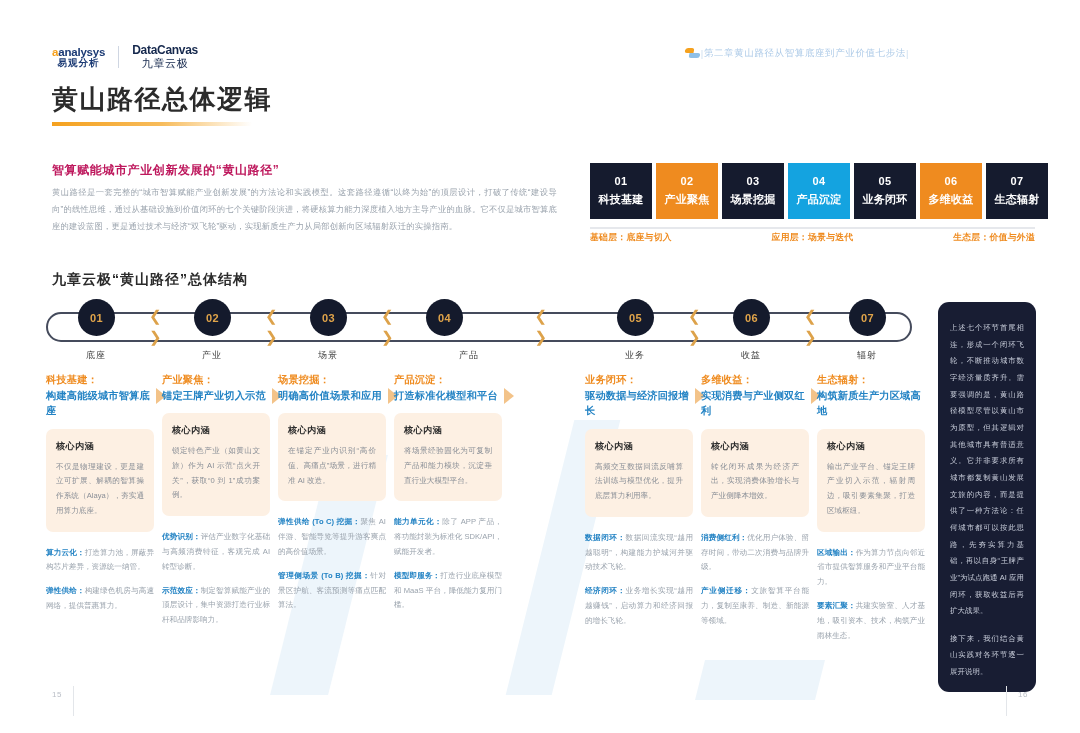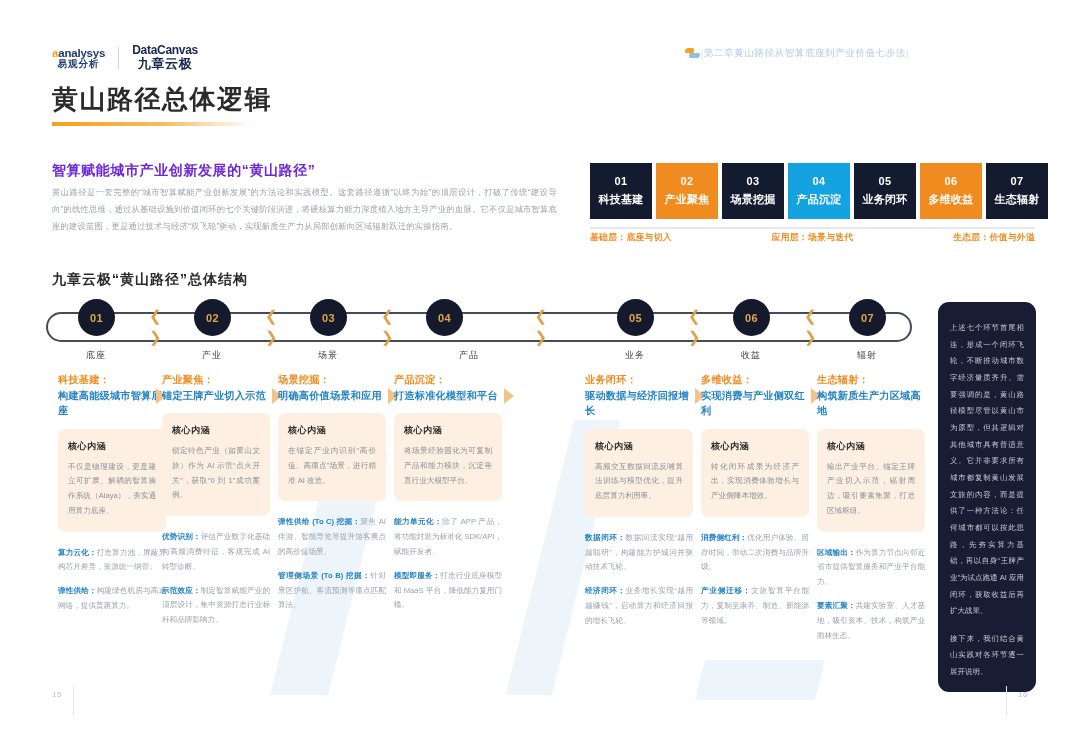--- a/index.html
+++ b/index.html
@@ -14,40 +14,40 @@
   
   .topbar { position: absolute; top: 16px; left: 0; width: 933px; height: 66px; }
   .brand { position: absolute; left: 52px; top: 28px; display: flex; align-items: center; gap: 13px; }
   .brand-left { display: flex; flex-direction: column; align-items: center; line-height: 1.08; }
   .brand-en { font-size: 11.5px; font-weight: bold; color: #1b3a74; letter-spacing: -.2px; }
   .brand-en .acc { color: #f5a11e; }
   .brand-cn { font-size: 9.5px; font-weight: bold; color: #1b3a74; letter-spacing: 1px; }
   .brand-div { width: 1px; height: 22px; background: #cfd6e2; }
   .brand-right { display: flex; flex-direction: column; align-items: center; line-height: 1.12; }
   .brand2-en { font-size: 12px; font-weight: bold; color: #15284d; letter-spacing: -.3px; }
-  .brand2-cn { font-size: 13px; font-weight: bold; color: #15284d; letter-spacing: .6px; }
+  .brand2-cn { font-size: 11px; font-weight: normal; color: #15284d; letter-spacing: .6px; }
 
   .crumb { position: absolute; right: 24px; top: 31px; display: flex; align-items: center; 
            font-size: 9.5px; color: #aecbe8; letter-spacing: .6px; white-space: nowrap; }
   .crumb .bar { color: #cfe0f0; }
   .crumb-icon { display: inline-block; width: 16px; height: 13px; position: relative; }
   .crumb-icon .s1 { position: absolute; left: 0; top: 1px; width: 9px; height: 5px;
         background: #f5a11e; border-radius: 5px 5px 0 5px; transform: skewX(-12deg); }
   .crumb-icon .s2 { position: absolute; left: 4px; top: 6px; width: 11px; height: 5px;
         background: #8fc0e8; border-radius: 0 5px 5px 5px; transform: skewX(-12deg); }
 
   
   .maintitle { position: absolute; left: 52px; top: 82px; font-size: 26px; font-weight: bold;
       color: #2b2b2b; letter-spacing: 1.5px; }
   .title-rule { position: absolute; left: 52px; top: 122px; width: 200px; height: 3.5px;
       background: linear-gradient(90deg, #f5a11e 0%, #f7bc5c 55%, #ffffff 100%); }
 
   
-  .sec1-title { position: absolute; left: 52px; top: 162px; font-size: 14px; font-weight: bold;
-      color: #6d28d9; letter-spacing: .6px; }
+  .sec1-title { position: absolute; left: 52px; top: 162px; font-size: 12px; font-weight: bold;
+      color: #be185d; letter-spacing: .6px; }
   .sec1-body { position: absolute; left: 52px; top: 184px; width: 505px;
       font-size: 8.3px; color: #9aa3ad; line-height: 2.05; text-align: justify; letter-spacing: .2px; }
 
   
   .boxes { position: absolute; left: 590px; top: 163px; display: flex; gap: 4px; }
   .sbox { width: 62px; height: 56px; display: flex; flex-direction: column;
       align-items: center; justify-content: center; gap: 5px; }
   .sbox .num { font-size: 11px; font-weight: bold; letter-spacing: .5px; }
   .sbox .lbl { font-size: 11px; font-weight: bold; letter-spacing: .3px; }
   .sbox.dark { background: #151b2e; color: #ffffff; }
@@ -210,21 +210,21 @@
       <div class="tl-chev" style="left: 335px; top: 18px;">❯</div>
       <div class="tl-chev" style="left: 488.5px; top: -3px;">❮</div>
       <div class="tl-chev" style="left: 488.5px; top: 18px;">❯</div>
       <div class="tl-chev" style="left: 642px; top: -3px;">❮</div>
       <div class="tl-chev" style="left: 642px; top: 18px;">❯</div>
       <div class="tl-chev" style="left: 758px; top: -3px;">❮</div>
       <div class="tl-chev" style="left: 758px; top: 18px;">❯</div>
     </div>
 
   <div class="cols" id="step-columns">
-      <div class="col" style="left: 0px; margin-left: 12px;">
+      <div class="col" style="left: 0px;">
         <div class="col-head">
           <span class="k">科技基建：</span>
           <span class="v">构建高能级城市智算底座</span>
         </div>
         <div class="col-card">
           <div class="ch">核心内涵</div>
           <div class="cb">不仅是物理建设，更是建立可扩展、解耦的智算操作系统（Alaya），夯实通用算力底座。</div>
         </div>
         <div class="col-bul">
           <div class="b"><b>算力云化：</b>打造算力池，屏蔽异构芯片差异，资源统一纳管。</div>

